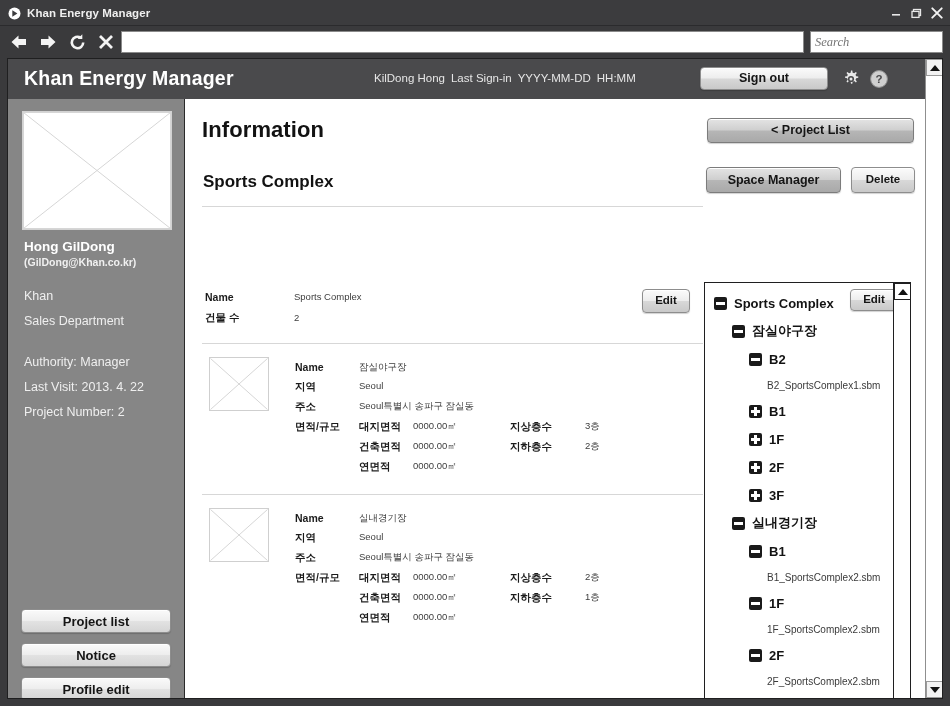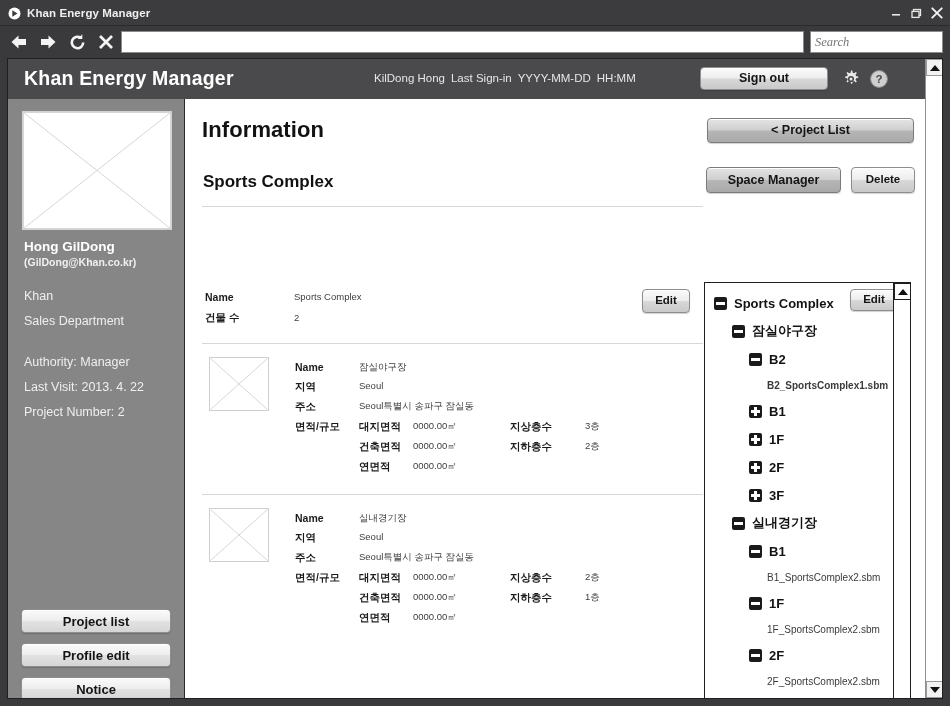--- a/index.html
+++ b/index.html
@@ -215,22 +215,22 @@
       <div class="uname">Hong GilDong</div>
       <div class="uemail">(GilDong@Khan.co.kr)</div>
       <div class="uline" style="top:190px;">Khan</div>
       <div class="uline" style="top:215px;">Sales Department</div>
       <div class="uline" style="top:256px;">Authority: Manager</div>
       <div class="uline" style="top:281px;text-align:center;">Last Visit: 2013. 4. 22</div>
       <div class="uline" style="top:306px;">Project Number: 2</div>
 
       <div class="side-btns">
         <div class="btn">Project  list</div>
+        <div class="btn">Notice</div>
         <div class="btn">Profile edit</div>
-        <div class="btn">Notice</div>
 
       </div>
     </div>
 
     <div class="content">
 
       <div class="page-title">Information</div>
       <div class="btn dark proj-list-btn">&lt; Project List</div>
 
       <div class="subtitle">Sports Complex</div>
@@ -302,21 +302,21 @@
               <span class="tlabel">Sports Complex</span>
             </div>
             <div class="tnode" style="padding-left: 27px;">
               <span class="tog"></span>
               <span class="tlabel">잠실야구장</span>
             </div>
             <div class="tnode" style="padding-left: 44px;">
               <span class="tog"></span>
               <span class="tlabel">B2</span>
             </div>
-            <div class="tnode" style="padding-left: 62px; height: 24px; font-weight: bold;">
+            <div class="tnode" style="padding-left: 62px; height: 24px;">
               <span class="tleaf">B2_SportsComplex1.sbm</span>
             </div>
             <div class="tnode" style="padding-left: 44px;">
               <span class="tog plus"></span>
               <span class="tlabel">B1</span>
             </div>
             <div class="tnode" style="padding-left: 44px;">
               <span class="tog plus"></span>
               <span class="tlabel">1F</span>
             </div>

